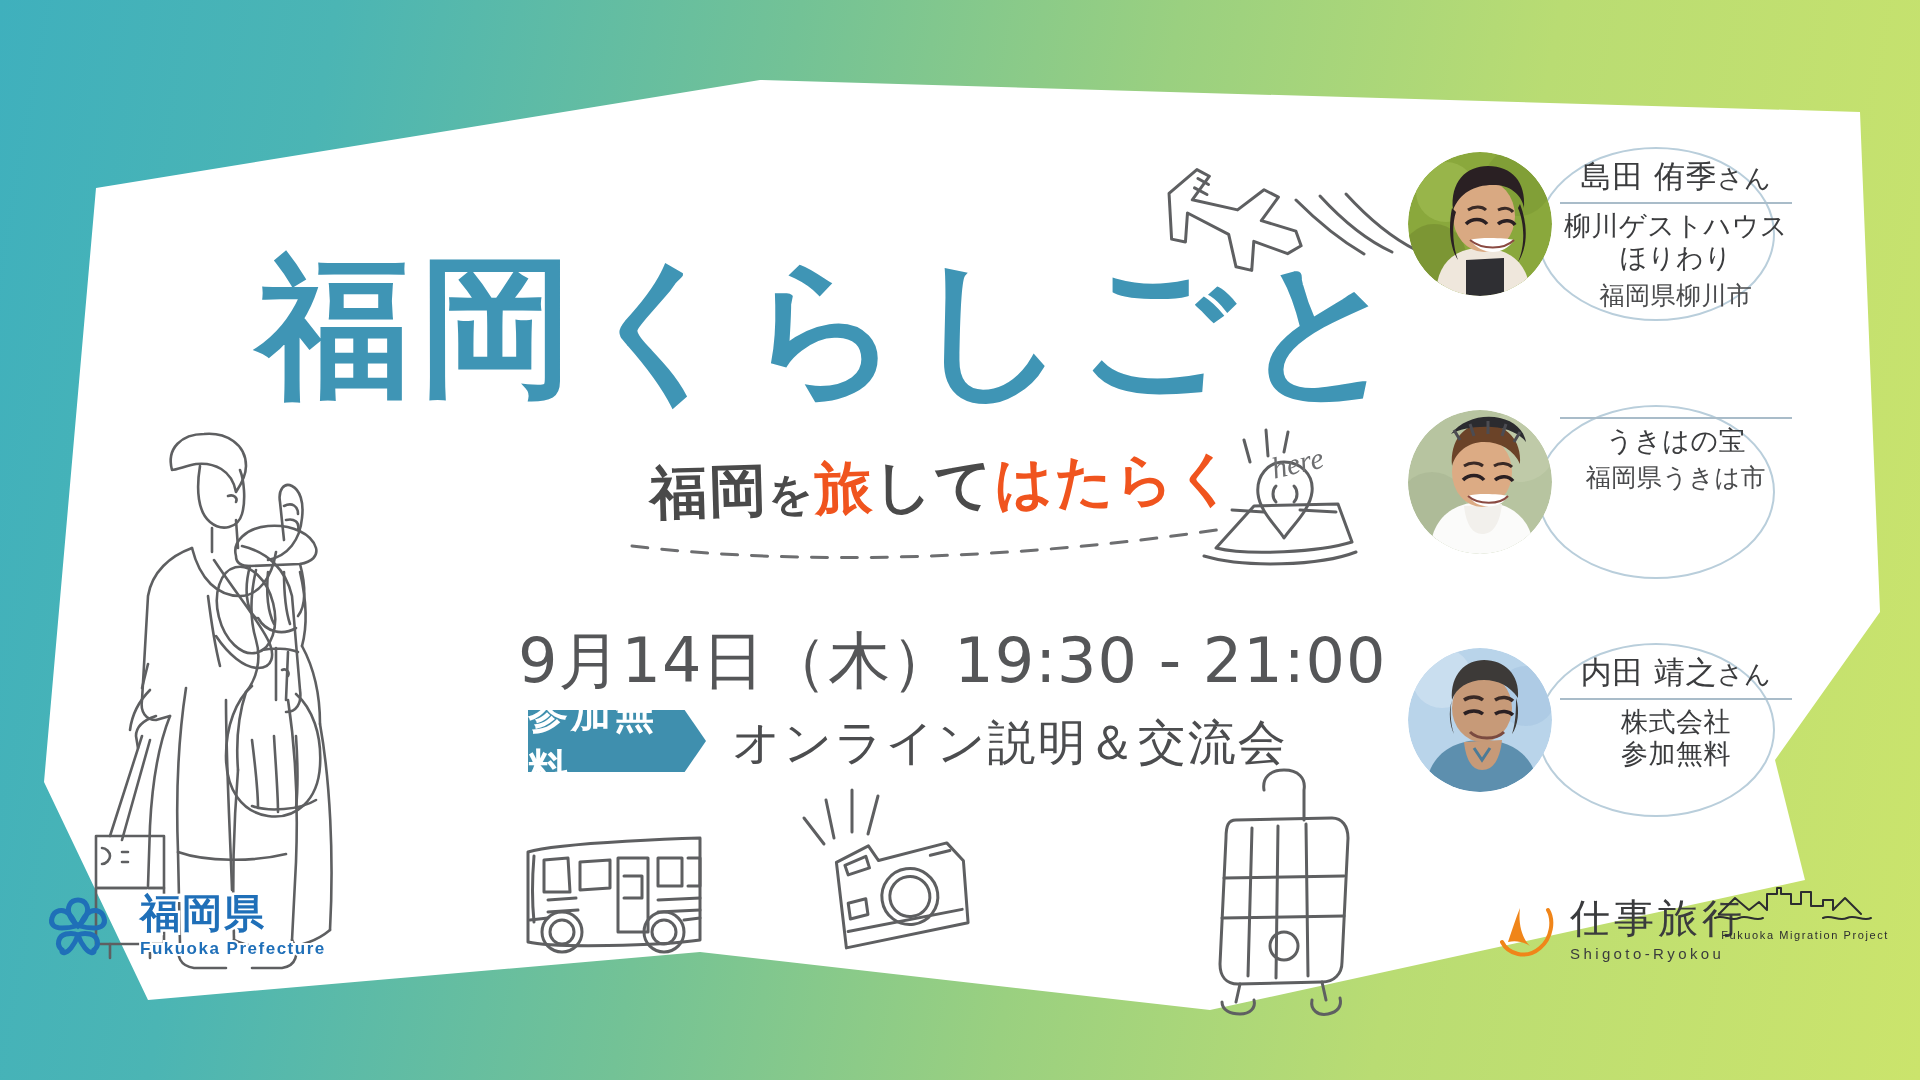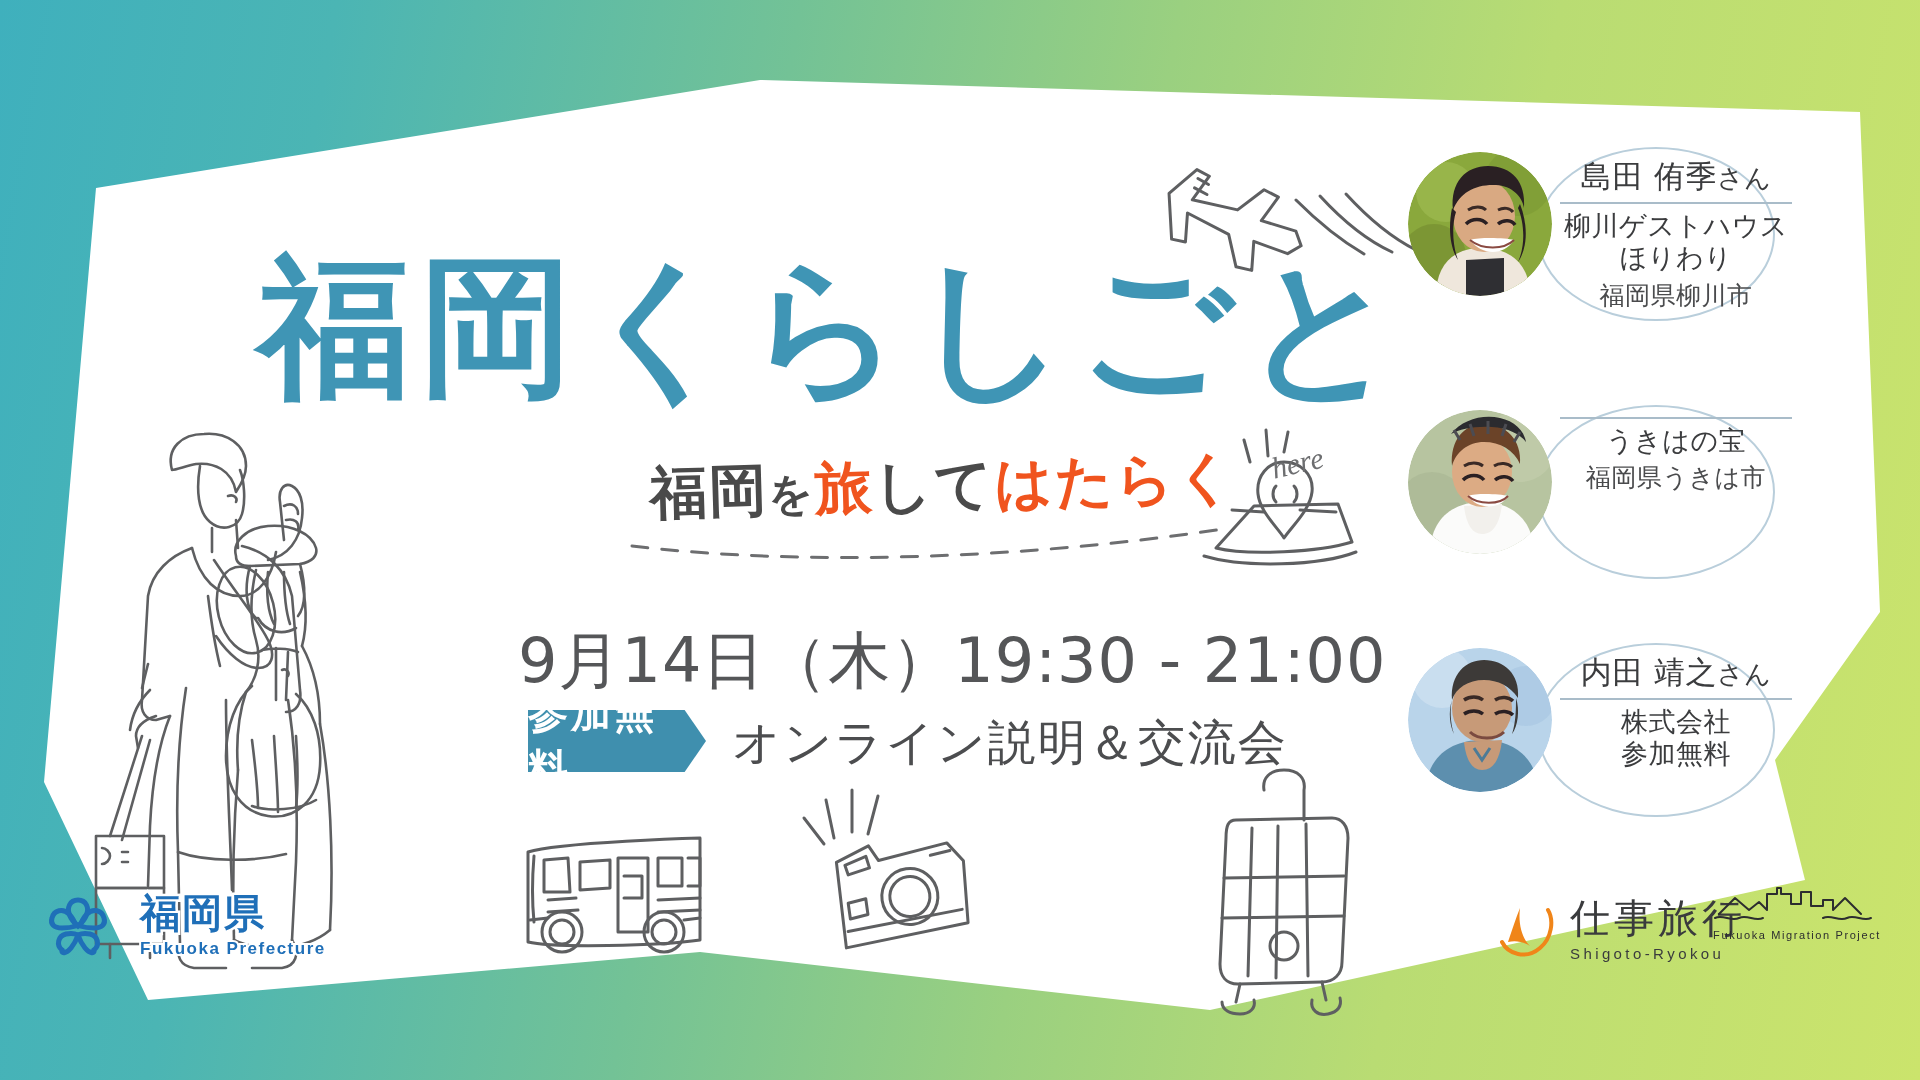--- a/index.html
+++ b/index.html
@@ -104,21 +104,21 @@
   }
   #logo-shigoto { position:absolute; left:1496px; top:898px; display:flex; align-items:center; gap:10px; }
   #shigoto-ja { font-size:40px; color:#3a3b3d; letter-spacing:4px; line-height:1;
     font-family:"DejaVu Sans","Liberation Sans",sans-serif; }
   #shigoto-en { font-size:15px; color:#3a3b3d; letter-spacing:3.4px; margin-top:7px;
     font-family:"Liberation Sans",sans-serif; }
   #logo-migration { position:absolute; left:1705px; top:884px; width:184px; text-align:center; }
   #mig-ja { font-size:31px; color:#2c2d2f; letter-spacing:3px; line-height:1;
     font-family:"DejaVu Sans","Liberation Sans",sans-serif; }
   #mig-en { font-size:11px; color:#2c2d2f; letter-spacing:1.6px; margin-top:5px;
-    font-family:"Liberation Sans",sans-serif; }
+    font-family:"Liberation Sans",sans-serif;text-align:right; }
   #mig-tag { font-size:17px; color:#2c2d2f; letter-spacing:0.5px; margin-top:6px;
     font-family:"DejaVu Sans","Liberation Sans",sans-serif; }
   #mig-tag .blue { color:#1f6fb8; }
 </style>
 </head>
 <body>
 
 <div id="banner">
 
   <svg class="layer" viewBox="0 0 1920 1080" xmlns="http://www.w3.org/2000/svg">

